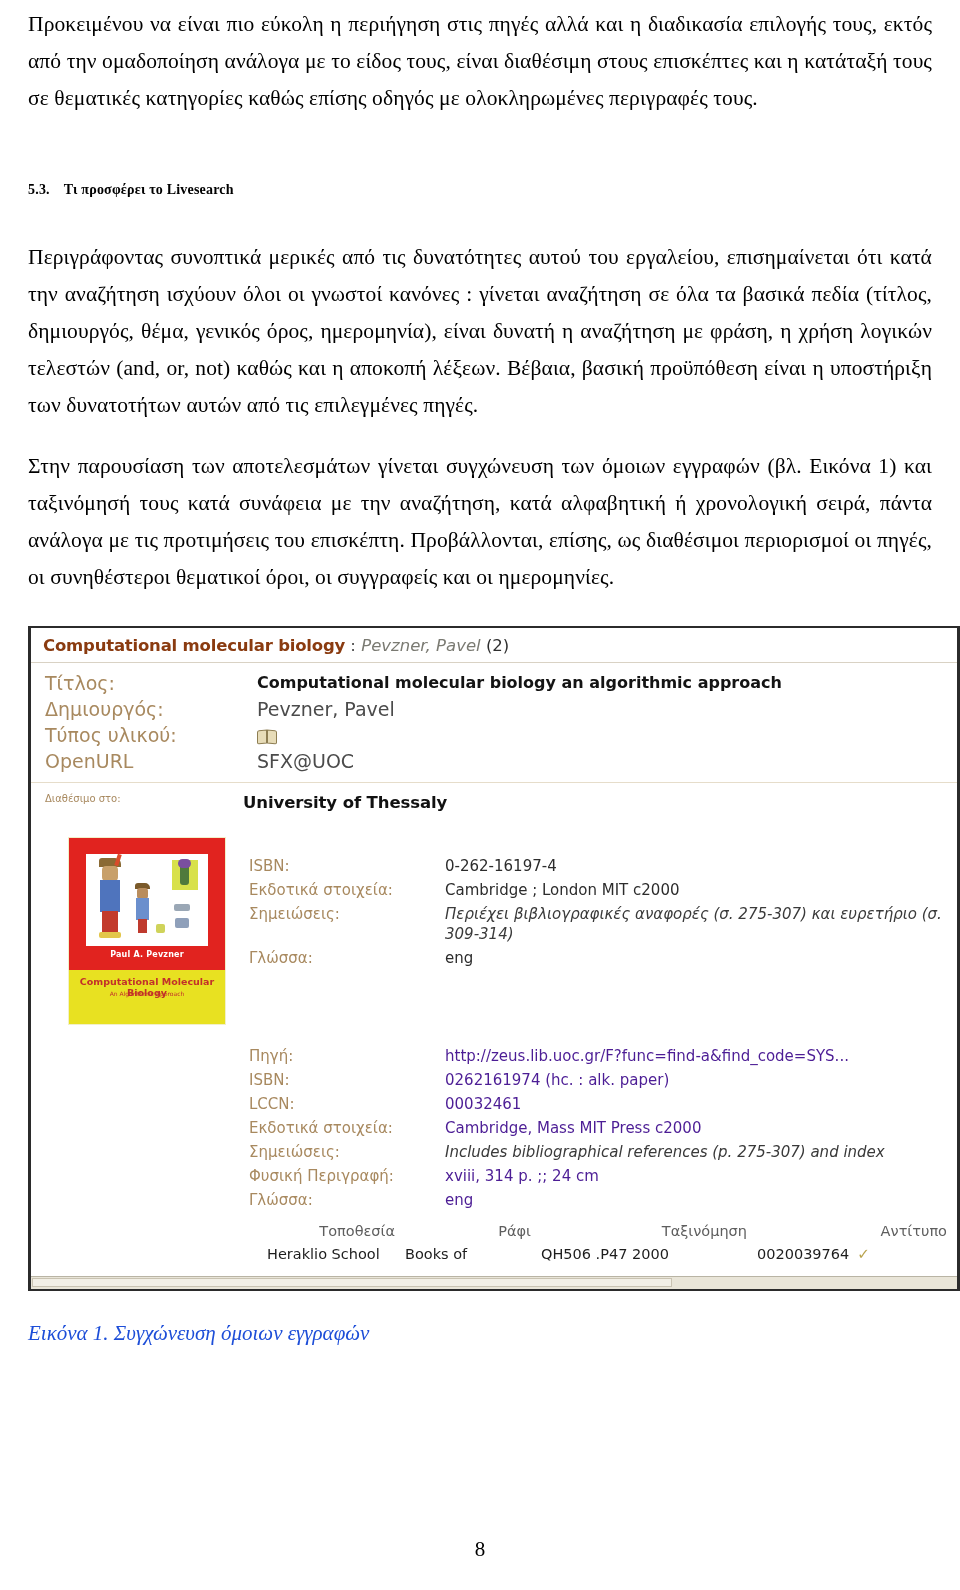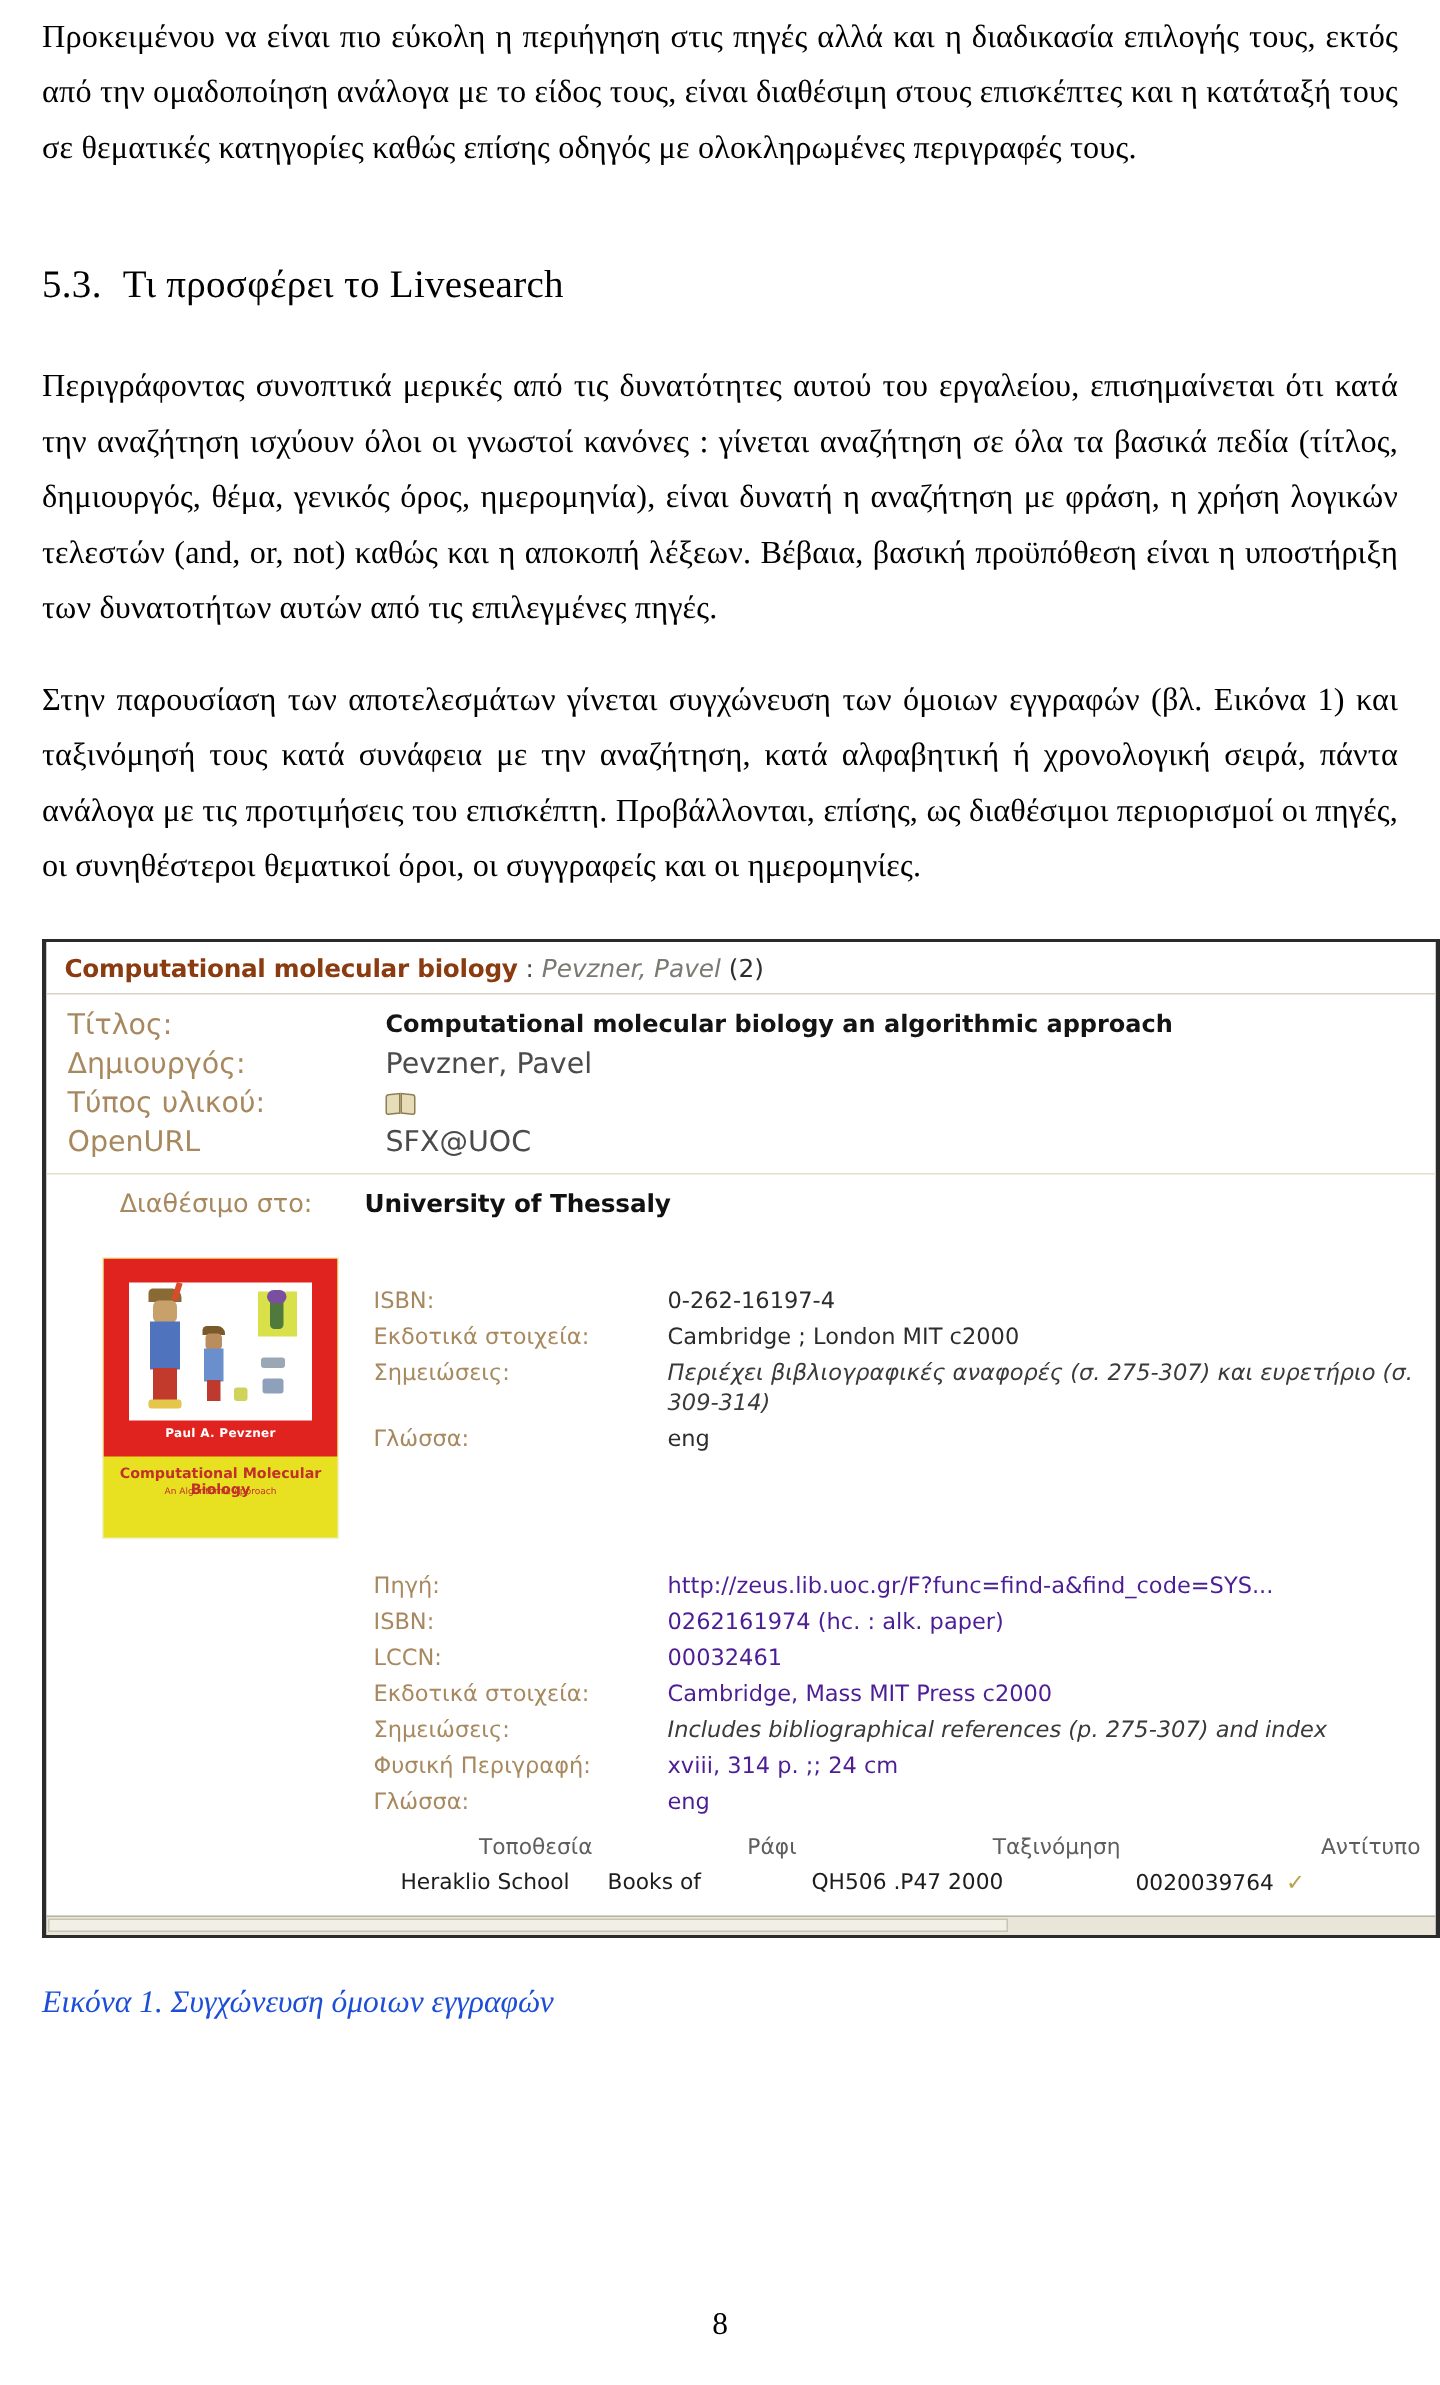--- a/index.html
+++ b/index.html
@@ -32,22 +32,22 @@
     line-height: 37px;
     text-align: justify;
     text-justify: inter-word;
     letter-spacing: 0.1px;
   }
   .par-top { padding-top: 6px; }
 
   h2.section-heading {
     margin: 0;
     padding: 0;
-    font-size: 26px;
-    font-weight: normal;
+    font-size: 14px;
+    font-weight: bold;
     line-height: 30px;
     letter-spacing: 0.2px;
   }
   h2.section-heading .sec-num { margin-right: 14px; }
 
   .gap-after-par1 { height: 58px; }
   .gap-after-head { height: 34px; }
   .gap-mid { height: 24px; }
   .gap-before-fig { height: 30px; }
 
@@ -128,23 +128,22 @@
 
   
   .source-head {
     padding: 10px 0 6px 0;
   }
   .source-head .st-lbl {
     display: inline-block;
     width: 198px;
     padding-left: 14px;
     color: #a8895f;
-    font-size: 17px;
+    font-size: 10px;
     vertical-align: top;
-    text-align: center;
   }
   .source-head .st-val {
     display: inline-block;
     font-weight: bold;
     font-size: 16.5px;
     color: #111111;
     letter-spacing: -0.1px;
   }
 
   

